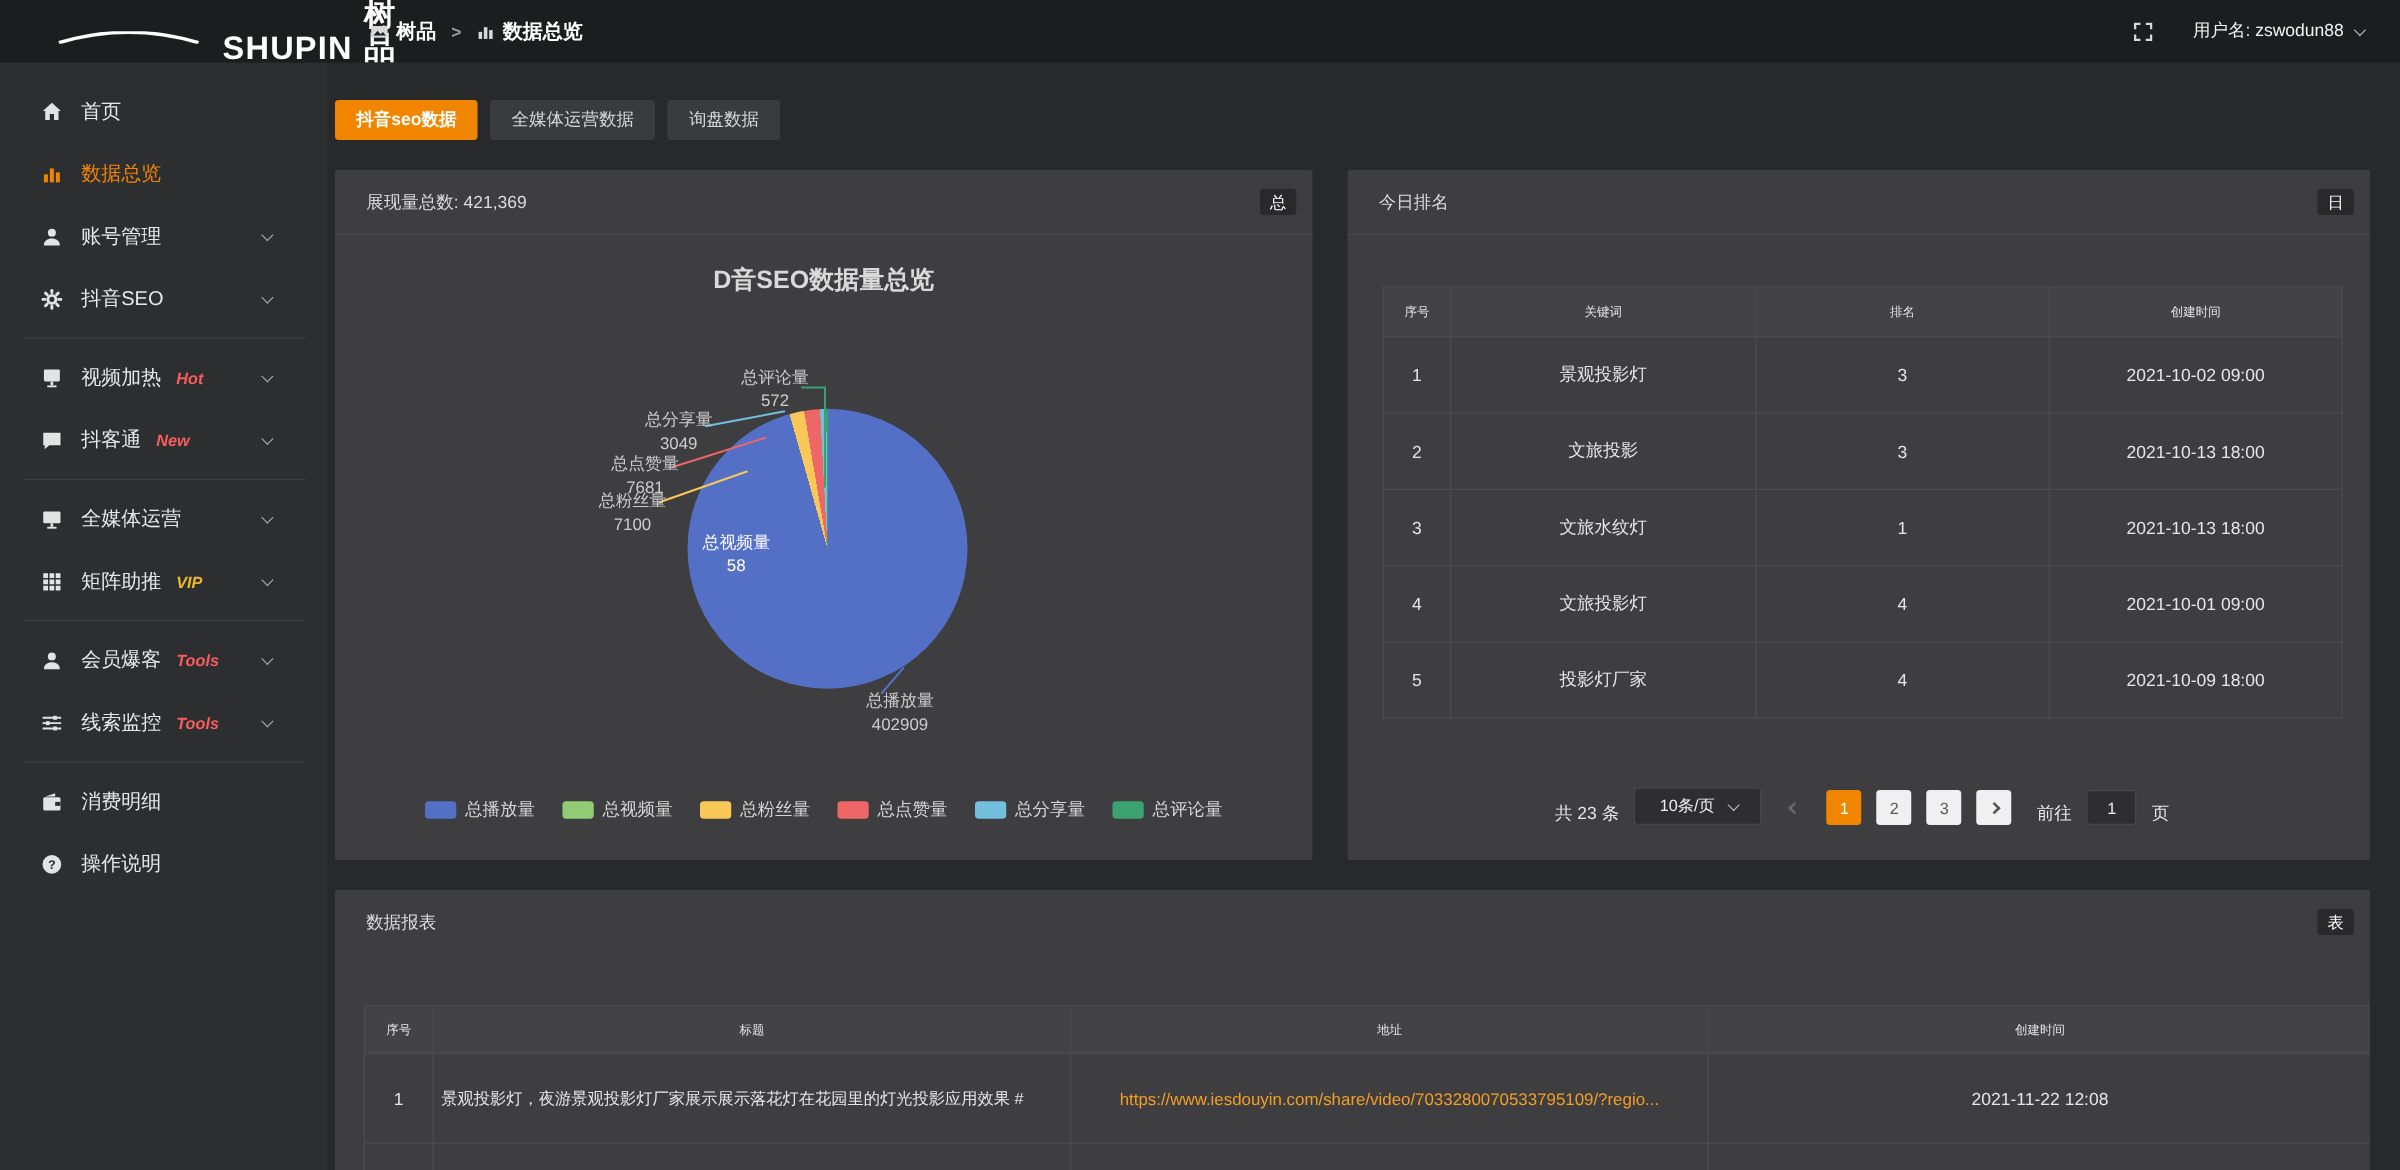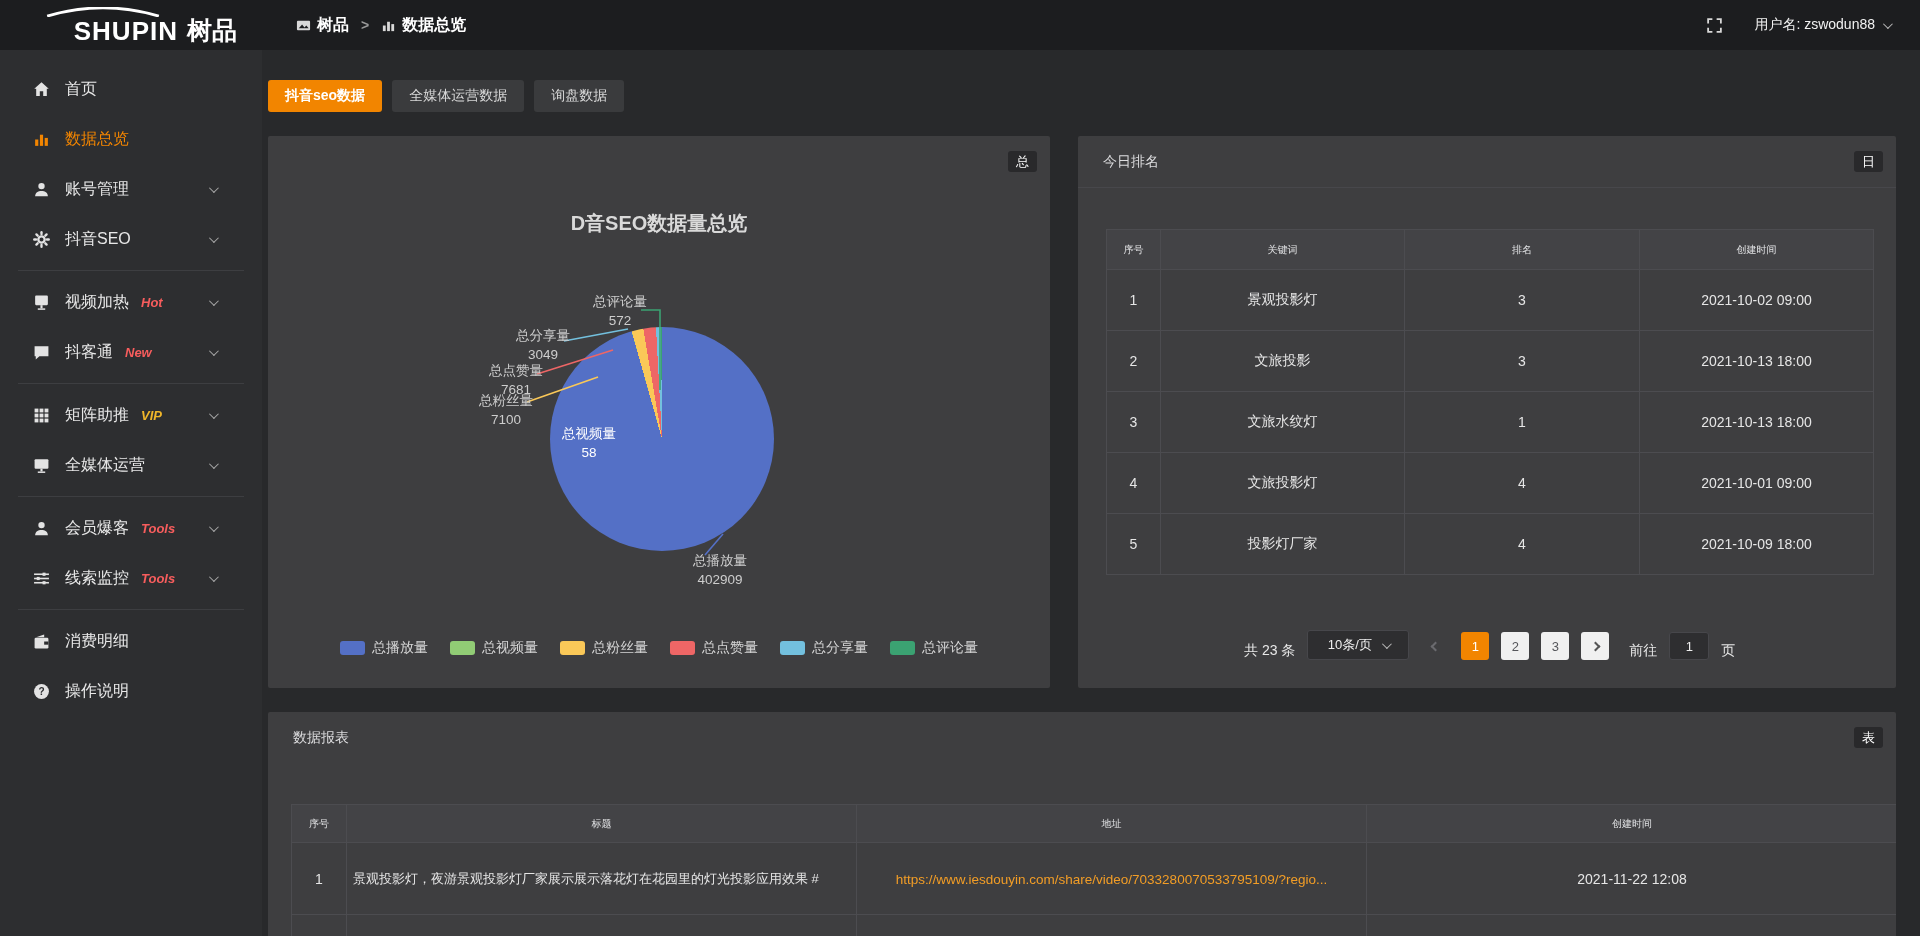--- a/index.html
+++ b/index.html
@@ -7,21 +7,21 @@
   body {
     width:1920px; height:936px; overflow:hidden;
     background:#28292b; color:#e6e6e6;
     font-family:"Liberation Sans","DejaVu Sans",sans-serif;
     font-size:14px;
   }
   
   .topbar { position:absolute; top:0; left:0; width:1920px; height:50px;
     background:#1c1d1f; display:flex; align-items:center; z-index:20; }
   .logo { display:flex; align-items:flex-end; margin-left:28px; width:220px; cursor:pointer; }
-  .logo-en-wrap { display:flex; flex-direction:column; align-items:flex-end; }
+  .logo-en-wrap { display:flex; flex-direction:row; align-items:flex-start; }
   .logo-arc { height:10px; margin-bottom:1px; }
   .logo-en { font-size:26px; font-weight:800; letter-spacing:1px; color:#fff; line-height:1; }
   .logo-cn { font-size:25px; font-weight:800; color:#fff; margin-left:9px; line-height:1.05; }
   .breadcrumb { display:flex; align-items:center; margin-left:48px; font-size:16px; font-weight:bold; color:#fff; }
   .breadcrumb .crumb { display:flex; align-items:center; gap:6px; cursor:pointer; }
   .breadcrumb .sep { color:#9a9a9a; margin:0 12px; font-size:14px; }
   .topbar-right { margin-left:auto; display:flex; align-items:center; gap:31px; margin-right:30px;justify-content:space-between; }
   .fullscreen-btn { display:flex; cursor:pointer; color:#d8d8d8; }
   .user-wrap { display:flex; align-items:center; gap:8px; cursor:pointer; color:#f2f2f2; font-size:14px; }
   .chev { display:inline-block; width:7px; height:7px; border-right:1.6px solid #b9b9b9; border-bottom:1.6px solid #b9b9b9; transform:rotate(45deg) translateY(-2px); }
@@ -218,45 +218,45 @@
     <span>抖客通</span>
     <span class="badge red">New</span>
     <i class="chev"></i>
   </div>
 
   <div class="side-divider"></div>
 
   <div class="side-item">
     <span class="s-icon">
         <svg width="17" height="17" viewBox="0 0 16 16" fill="currentColor">
+          <rect x="1.5" y="2" width="13" height="9" rx="1"></rect>
+          <rect x="7" y="11" width="2" height="2.6"></rect>
+          <rect x="4.5" y="13.6" width="7" height="1.4"></rect>
+        </svg>
+      </span>
+    <span>全媒体运营</span>
+    <i class="chev"></i>
+  </div>
+
+  <div class="side-item">
+    <span class="s-icon">
+        <svg width="17" height="17" viewBox="0 0 16 16" fill="currentColor">
           <rect x="1.5" y="1.5" width="3.6" height="3.6"></rect>
           <rect x="6.2" y="1.5" width="3.6" height="3.6"></rect>
           <rect x="10.9" y="1.5" width="3.6" height="3.6"></rect>
           <rect x="1.5" y="6.2" width="3.6" height="3.6"></rect>
           <rect x="6.2" y="6.2" width="3.6" height="3.6"></rect>
           <rect x="10.9" y="6.2" width="3.6" height="3.6"></rect>
           <rect x="1.5" y="10.9" width="3.6" height="3.6"></rect>
           <rect x="6.2" y="10.9" width="3.6" height="3.6"></rect>
           <rect x="10.9" y="10.9" width="3.6" height="3.6"></rect>
         </svg>
       </span>
     <span>矩阵助推</span>
     <span class="badge gold">VIP</span>
-    <i class="chev"></i>
-  </div>
-
-  <div class="side-item">
-    <span class="s-icon">
-        <svg width="17" height="17" viewBox="0 0 16 16" fill="currentColor">
-          <rect x="1.5" y="2" width="13" height="9" rx="1"></rect>
-          <rect x="7" y="11" width="2" height="2.6"></rect>
-          <rect x="4.5" y="13.6" width="7" height="1.4"></rect>
-        </svg>
-      </span>
-    <span>全媒体运营</span>
     <i class="chev"></i>
   </div>
 
   <div class="side-divider"></div>
 
   <div class="side-item">
     <span class="s-icon">
         <svg width="17" height="17" viewBox="0 0 16 16" fill="currentColor">
           <circle cx="8" cy="4.8" r="3"></circle>
           <path d="M2 14.4c0-3.4 2.7-5.1 6-5.1s6 1.7 6 5.1z"></path>
@@ -315,20 +315,23 @@
 
   <div class="tabs">
     <div class="tab active">抖音seo数据</div>
     <div class="tab">全媒体运营数据</div>
     <div class="tab">询盘数据</div>
   </div>
 
   <div class="panels">
 
     <div class="panel left-panel">
+      <div class="panel-strip">
+        <span>展现量总数: 421,369</span>
+      </div>
       <div class="corner-btn">总</div>
 
       <div class="chart-title">D音SEO数据量总览</div>
 
       <div id="pie" style="background: conic-gradient(rgb(84, 112, 198) 0deg, rgb(84, 112, 198) 344.229deg, rgb(145, 204, 117) 344.229deg, rgb(145, 204, 117) 344.278deg, rgb(250, 200, 88) 344.278deg, rgb(250, 200, 88) 350.344deg, rgb(238, 102, 102) 350.344deg, rgb(238, 102, 102) 356.906deg, rgb(115, 192, 222) 356.906deg, rgb(115, 192, 222) 359.511deg, rgb(59, 162, 114) 359.511deg, rgb(59, 162, 114) 360deg);"></div>
 
       <svg class="lines-svg" width="782" height="552" viewBox="0 0 782 552">
         <polyline points="373,174 392,174 392,254" fill="none" stroke="#3ba272" stroke-width="1.6"></polyline>
         <polyline points="296,205 360,193" fill="none" stroke="#73c0de" stroke-width="1.6"></polyline>
         <polyline points="269,238 345,214" fill="none" stroke="#ee6666" stroke-width="1.6"></polyline>

